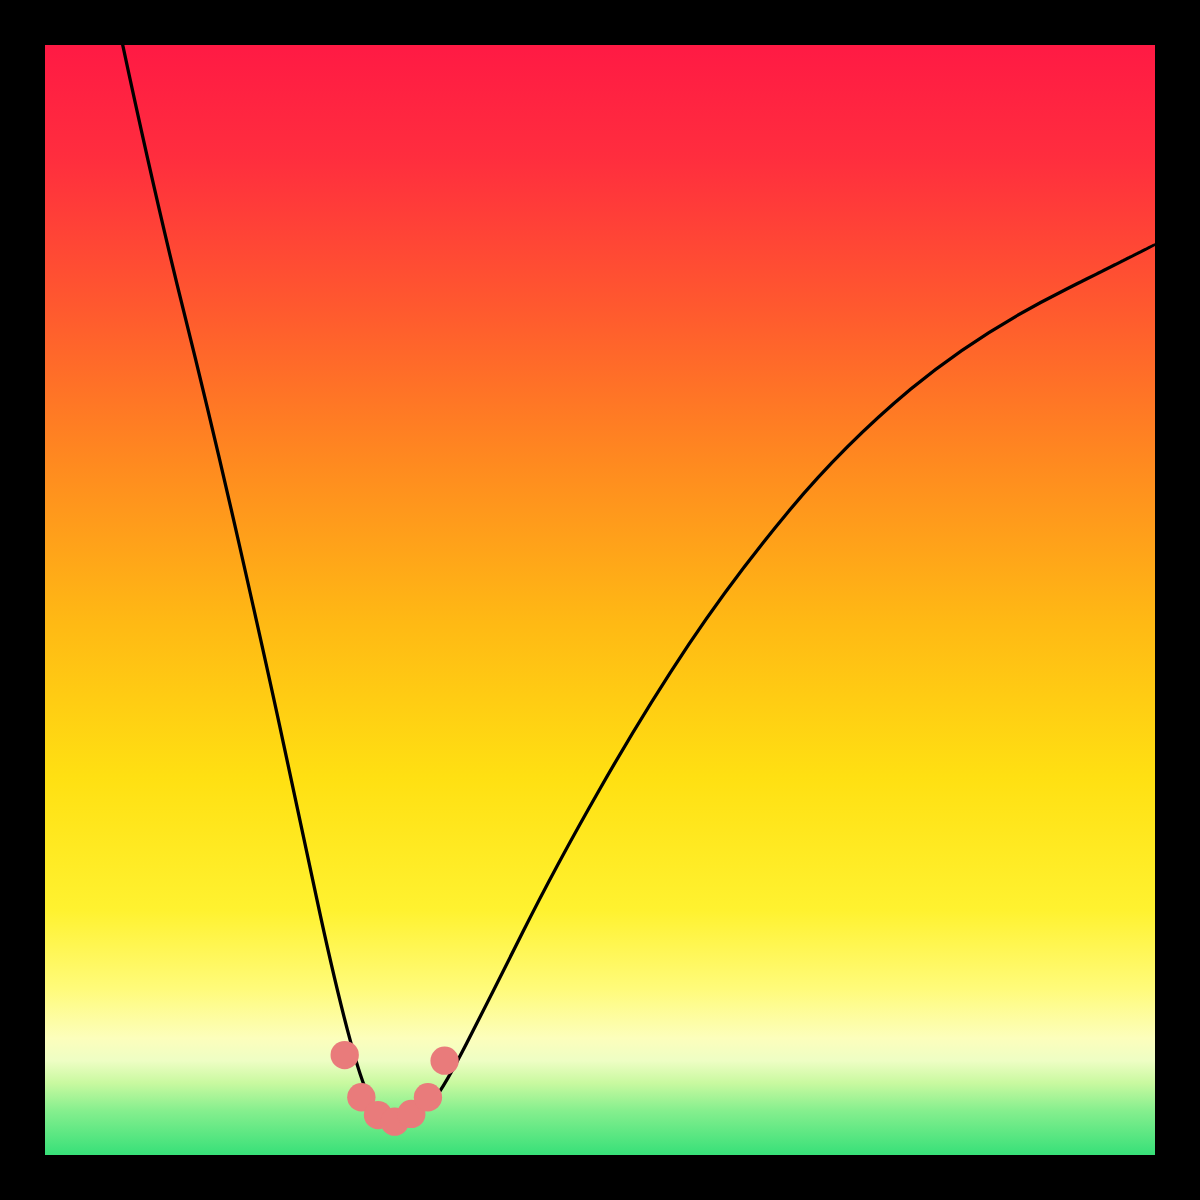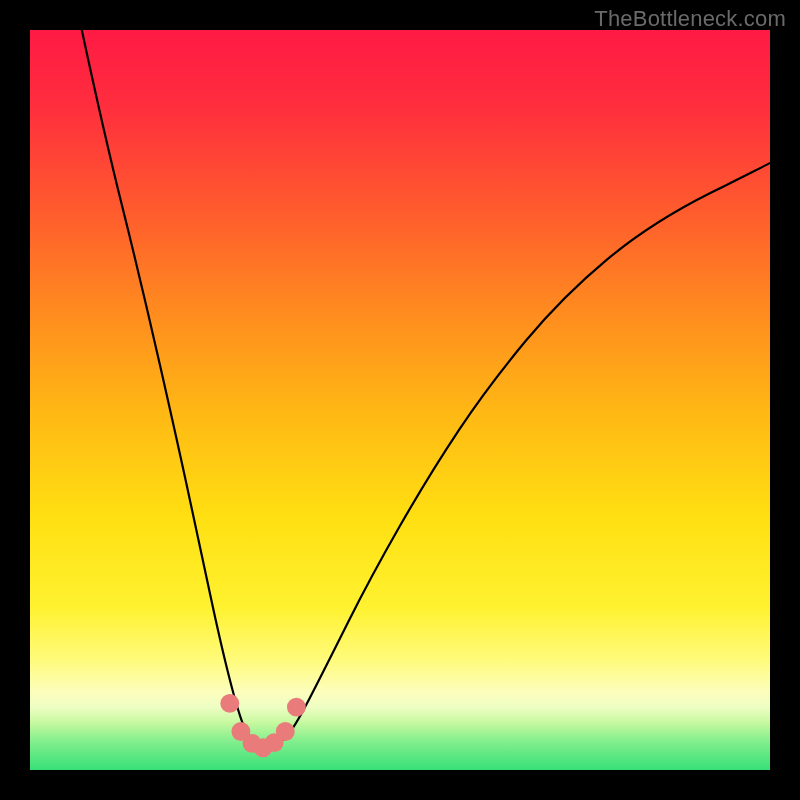--- a/index.html
+++ b/index.html
@@ -65,21 +65,20 @@
   }
   .marker {
     fill: #e97b7b;
     stroke: none;
   }
 </style>
 </head>
 <body>
 
 <div class="outer">
-  <div class="watermark">TheBottleneck.com</div>
 
   <div class="plot">
     <svg class="curve" viewBox="0 0 740 740">
       <path id="curve-path" d="M 51.800000000000004 0 Q 74 103.60000000000002 92.5 177.6 Q 111 251.59999999999997 129.5 333 Q 148 414.4 159.10000000000002 466.2 Q 170.20000000000002 518 181.3 569.8 Q 192.4 621.6 201.64999999999998 656.75 Q 210.89999999999998 691.9 216.45 701.89 Q 222 711.88 229.4 714.8399999999999 Q 236.8 717.8 244.20000000000002 715.21 Q 251.60000000000002 712.62 259 703.37 Q 266.4 694.12 281.2 665.26 Q 296 636.4 318.20000000000005 592 Q 340.40000000000003 547.6 370 495.8 Q 399.6 444 429.20000000000005 399.6 Q 458.8 355.2 495.79999999999995 310.79999999999995 Q 532.8 266.4 577.2 229.39999999999998 Q 621.6 192.39999999999998 680.8 162.8 T 740 133.20000000000005"></path>
       <g id="markers">
           <circle cx="199.8" cy="673.4" r="9.440000000000001" class="marker"></circle>
           <circle cx="210.89999999999998" cy="701.52" r="9.440000000000001" class="marker"></circle>
           <circle cx="222" cy="713.36" r="9.440000000000001" class="marker"></circle>
           <circle cx="233.1" cy="717.8" r="9.440000000000001" class="marker"></circle>
           <circle cx="244.20000000000002" cy="712.62" r="9.440000000000001" class="marker"></circle>

